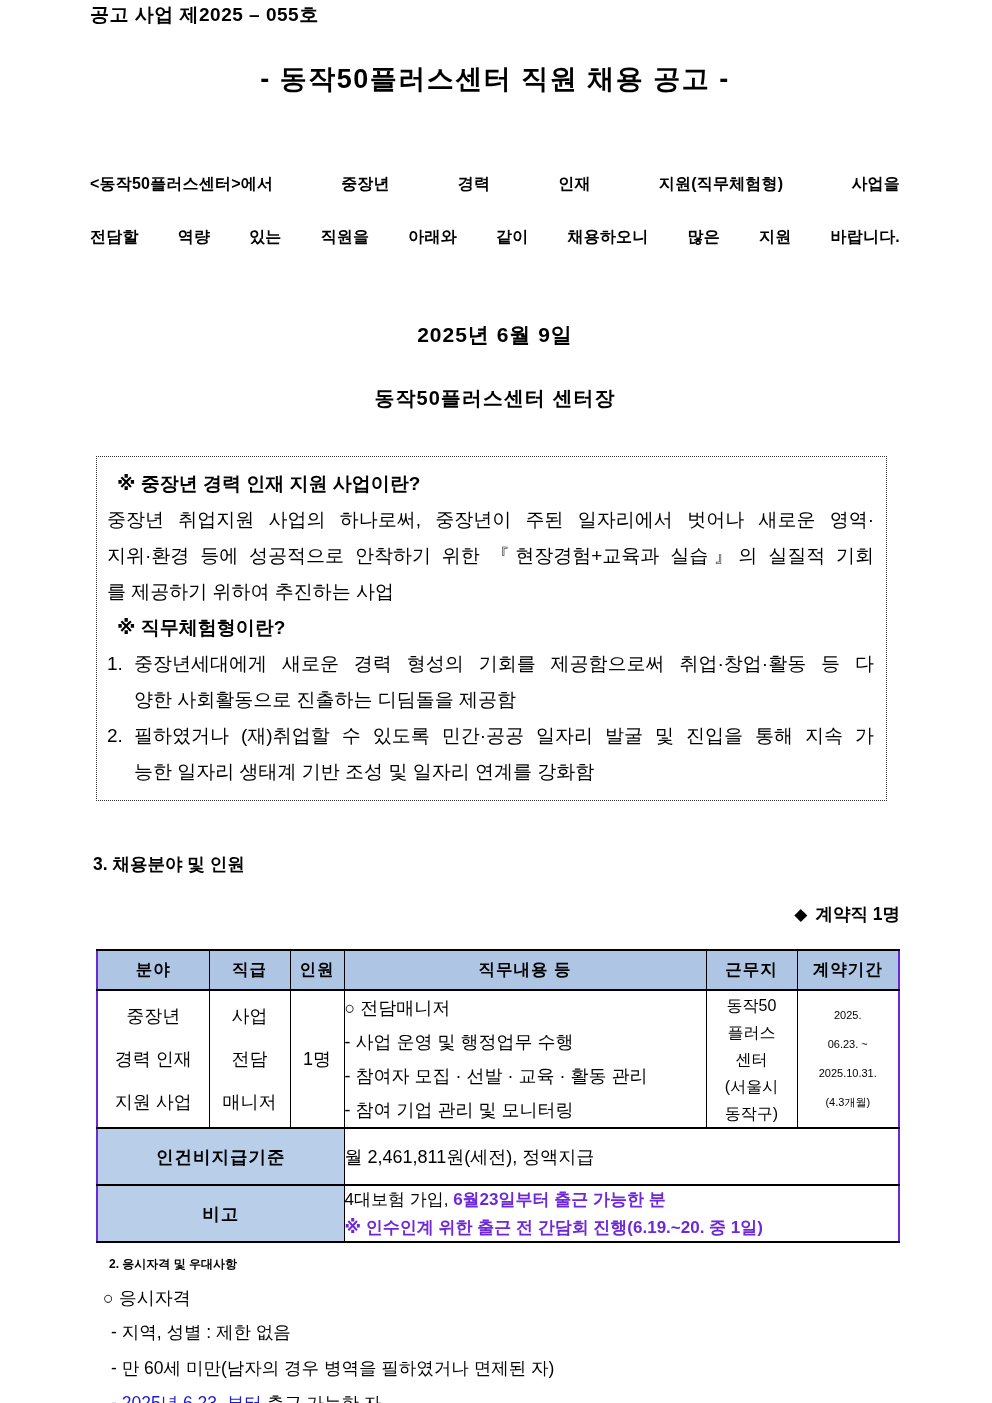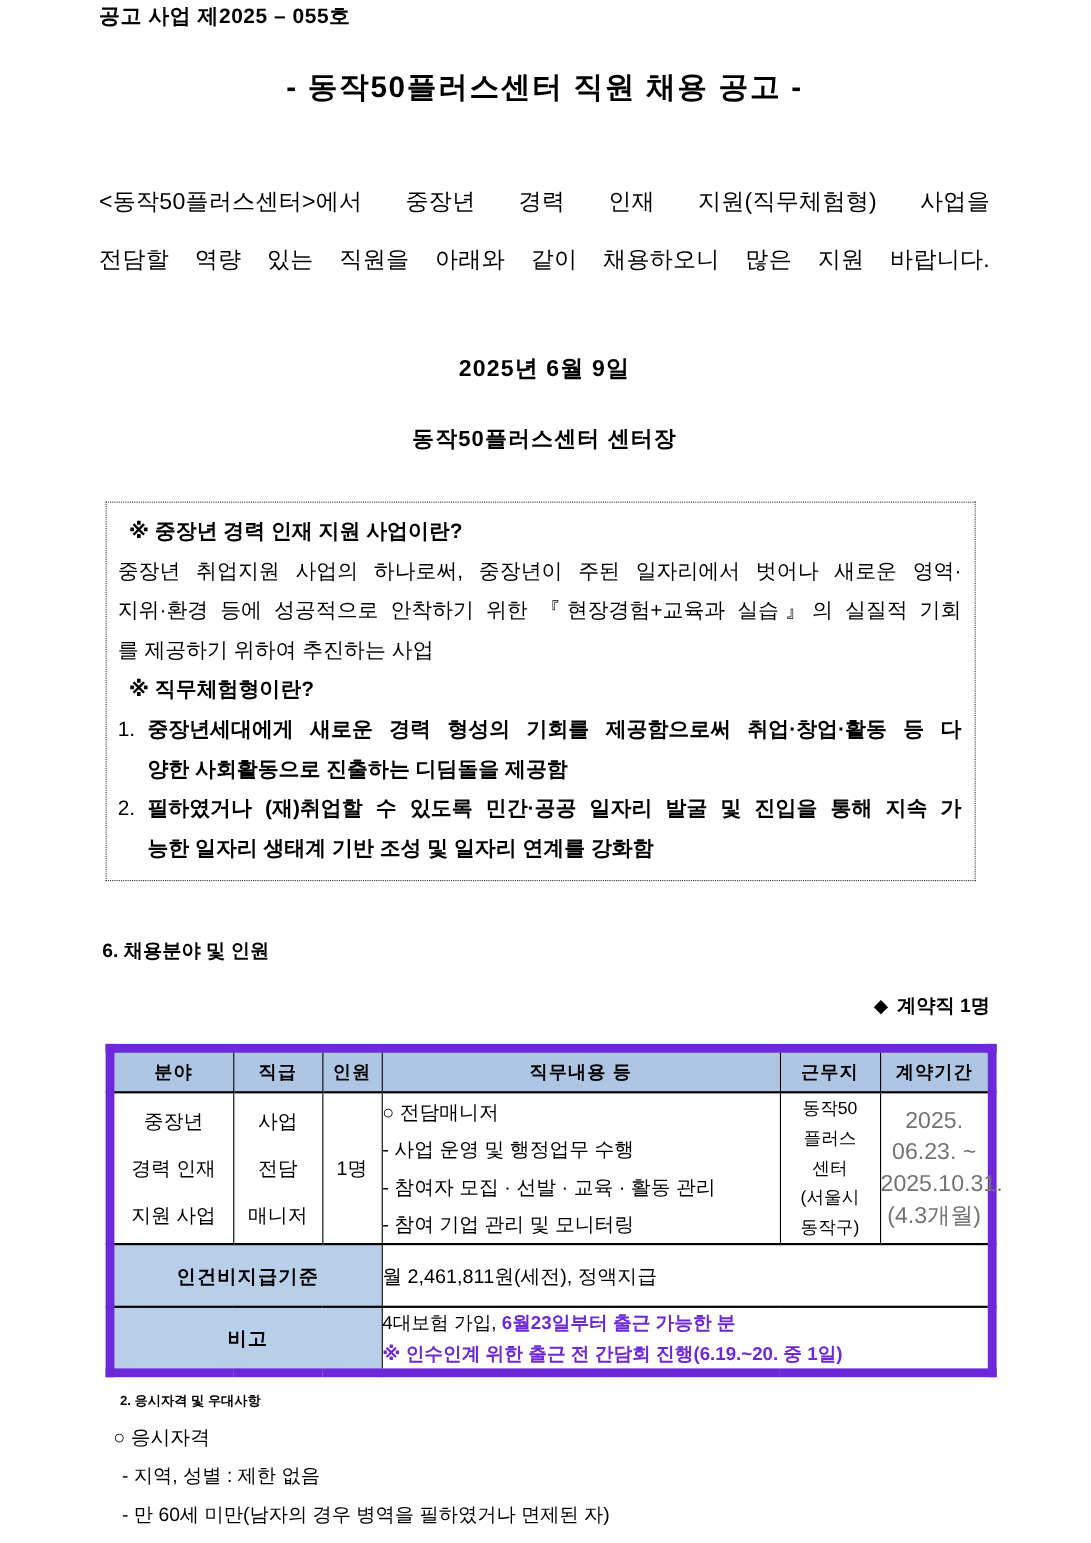--- a/index.html
+++ b/index.html
@@ -16,62 +16,62 @@
   .title {
     margin-top: 33px; text-align: center;
     font-size: 27px; font-weight: bold; letter-spacing: 1.5px;
   }
 
   .intro { margin-top: 60px; }
   .jline {
     text-align: justify; text-align-last: justify;
   }
   .intro .jline {
-    font-size: 21px; font-weight: 400; line-height: 53px; letter-spacing: .2px;
+    font-size: 16px; font-weight: 700; line-height: 53px; letter-spacing: .2px;
   }
 
   .date-line   { margin-top: 58px; text-align: center; font-size: 21px; font-weight: bold; letter-spacing: 1px; }
   .signer-line { margin-top: 36px; text-align: center; font-size: 20px; font-weight: bold; letter-spacing: 1px; }
 
   .info-box {
     margin: 44px 0 0 6px; width: 791px;
     border: 1px dotted #333;
     padding: 9px 12px 10px 10px;
     font-size: 19px; line-height: 36px;
   }
   .box-q { font-weight: bold; padding-left: 10px; }
   .box-item { display: flex; }
   .box-item .no { flex: none; width: 27px; }
-  .box-item .lines { flex: 1; min-width: 0; font-weight: bold; }
+  .box-item .lines { flex: 1; min-width: 0; }
 
   .section-h   { margin: 51px 0 0 3px; font-size: 17.5px; font-weight: bold; }
   .section-sub { margin: 26px 0 0 3px; font-size: 17.5px; font-weight: bold; text-align: right; }
   .diamond { font-size: 17px; margin-right: 8px; }
 
   table.recruit {
     margin: 23px 0 0 6px; width: 802px;
     border-collapse: collapse; table-layout: fixed;
-    border: 8px solid #6d28d9;
+    border: 2px solid #6d28d9;
   }
   .recruit th, .recruit td {
     border-left: 1px solid #000; border-right: 1px solid #000;
     border-top: 2px solid #000; border-bottom: 2px solid #000;
     padding: 0;
   }
   .recruit th {
     background: #aec6e3; height: 40px;
     font-size: 16.5px; font-weight: bold; letter-spacing: 1px;
   }
   .row-main td { height: 133px; vertical-align: middle; }
   .cell-center { text-align: center; }
   .cell-field, .cell-grade { font-size: 18px; line-height: 43px; white-space: pre-line; }
   .cell-count  { font-size: 18px; }
   .cell-duties { font-size: 18px; line-height: 34px; padding: 4px 6px 4px 10px; }
   .cell-loc    { font-size: 16px; line-height: 27px; white-space: pre-line; }
-  .cell-period { font-size: 21px; line-height: 29px; white-space: pre-line; color: #737373; }
+  .cell-period { font-size: 11px; line-height: 29px; white-space: pre-line; color: #000000; }
   .label-cell {
     background: #b9cfe9; text-align: center;
     font-size: 17.5px; font-weight: bold; letter-spacing: 1px;
   }
   .row-pay td  { height: 57px; vertical-align: middle; }
   .row-note td { height: 56px; vertical-align: middle; }
   .pay-value { font-size: 18px; padding-left: 14px; }
   .note-cell { font-size: 17px; line-height: 27.5px; padding: 2px 4px 2px 14px; }
   .blue-b { color: #6d28d9; font-weight: bold; }
 
@@ -112,21 +112,21 @@
     </div>
     <div class="box-item">
       <span class="no">2.</span>
       <div class="lines">
         <div class="jline">필하였거나 (재)취업할 수 있도록 민간·공공 일자리 발굴 및 진입을 통해 지속 가</div>
         <div>능한 일자리 생태계 기반 조성 및 일자리 연계를 강화함</div>
       </div>
     </div>
   </div>
 
-  <div class="section-h">6. 채용분야 및 인원</div>
+  <div class="section-h">3. 채용분야 및 인원</div>
 
   <div class="section-sub"><span class="diamond">◆</span><span>계약직 1명</span></div>
 
   <table class="recruit">
     <colgroup>
       <col style="width:112px">
         <col style="width:81px">
         <col style="width:54px">
       <col style="width:362px">
         <col style="width:91px">

